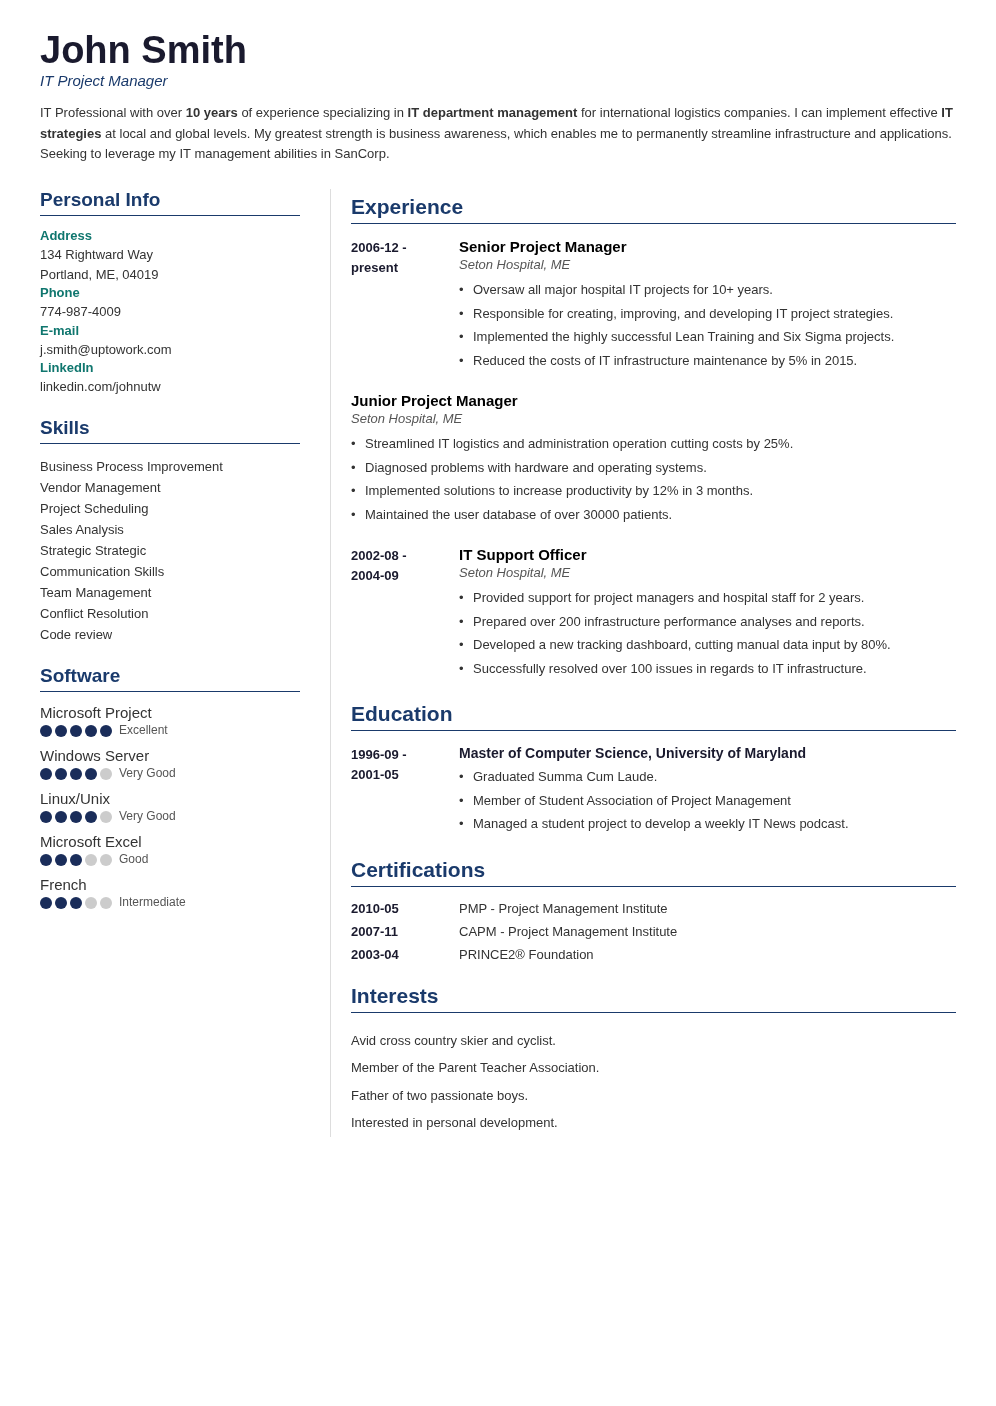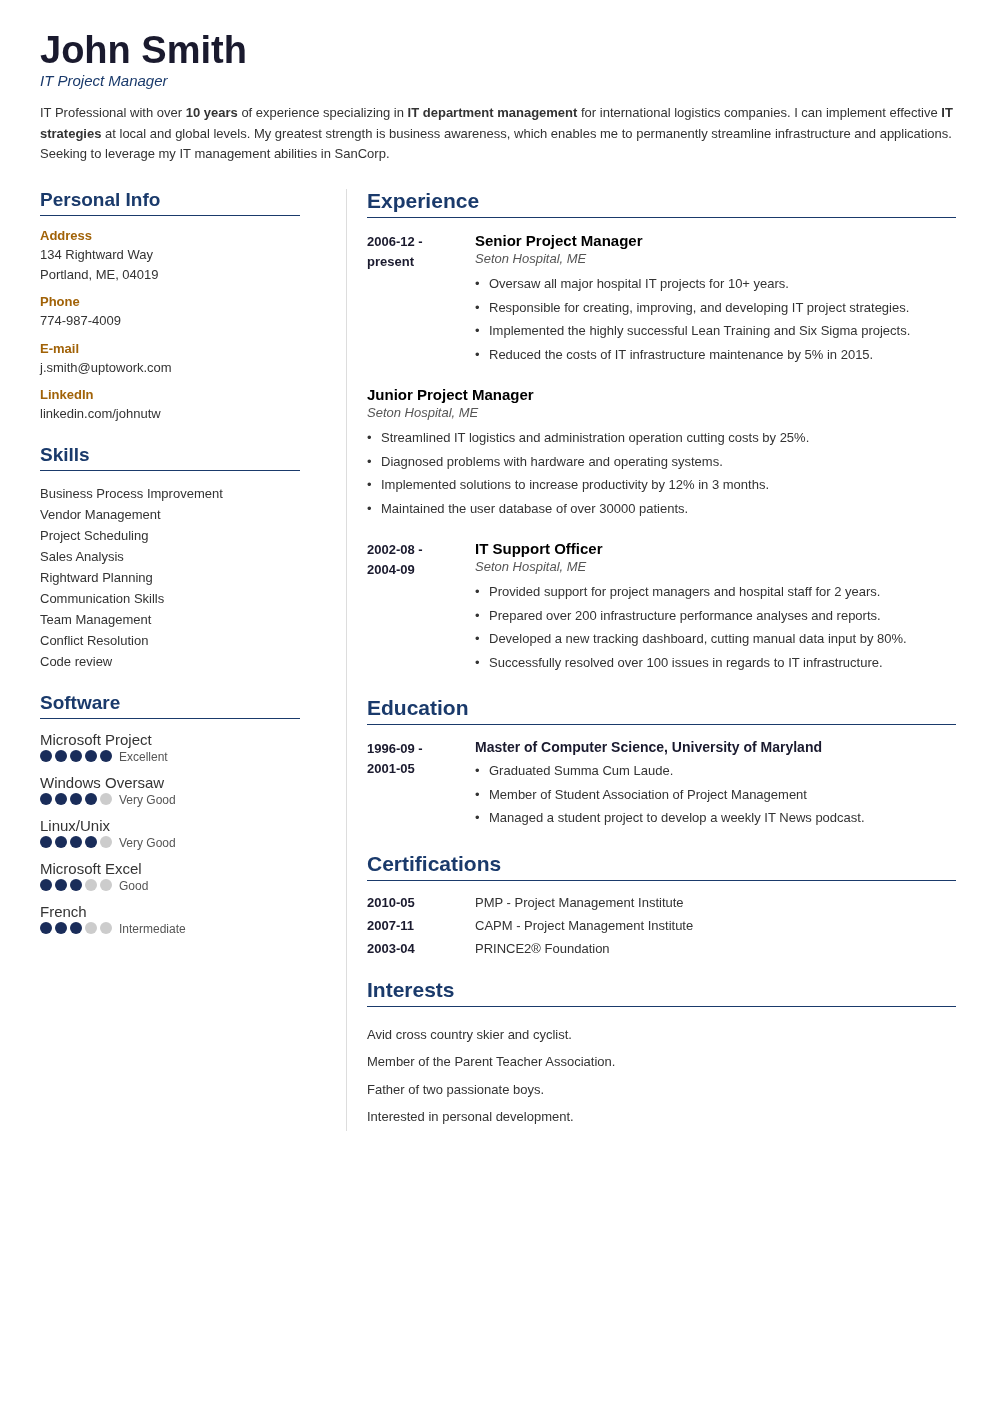--- a/index.html
+++ b/index.html
@@ -26,21 +26,21 @@
     }
     .summary {
       font-size: 13px;
       color: #333;
       line-height: 1.6;
       margin-bottom: 24px;
     }
     .summary b { color: #333; }
     .main-layout {
       display: flex;
-      gap: 16px;
+      gap: 0;
     }
     .left-col {
       width: 290px;
       min-width: 290px;
       padding-right: 30px;
     }
     .right-col {
       flex: 1;
       padding-left: 20px;
       border-left: 1px solid #ddd;
@@ -51,22 +51,22 @@
       color: #1a3a6b;
       border-bottom: 1.5px solid #1a3a6b;
       padding-bottom: 4px;
       margin-bottom: 12px;
       margin-top: 20px;
     }
     .left-col .section-title:first-child { margin-top: 0; }
     .info-label {
       font-weight: bold;
       font-size: 13px;
-      color: #a16207;
-      margin-top: 10px;
+      color: #0f766e;
+      margin-top: 1px;
       margin-bottom: 2px;
     }
     .info-value {
       font-size: 13px;
       color: #333;
       line-height: 1.5;
     }
     .skills-list {
       list-style: none;
       margin-bottom: 4px;
@@ -79,21 +79,21 @@
     .software-item {
       margin-bottom: 10px;
     }
     .software-name {
       font-size: 15px;
       color: #333;
       margin-bottom: 2px;
     }
     .dots-row {
       display: flex;
-      align-items: flex-start;
+      align-items: flex-end;
       gap: 3px;
     }
     .dot {
       width: 12px;
       height: 12px;
       border-radius: 50%;
       display: inline-block;
     }
     .dot-filled { background-color: #1a2d5a; }
     .dot-empty { background-color: #ccc; }
@@ -209,21 +209,21 @@
     }
     .right-section-title {
       font-size: 21px;
       font-weight: bold;
       color: #1a3a6b;
       border-bottom: 1.5px solid #1a3a6b;
       padding-bottom: 4px;
       margin-bottom: 14px;
       margin-top: 22px;
     }
-    .right-section-title:first-child { margin-top: 0; }
+    .right-section-title:first-child { margin-top: 6px; }
   </style>
 </head>
 <body>
 
 <div>
   <div class="header-name">John Smith</div>
   <div class="header-title">IT Project Manager</div>
   <div class="summary">
     IT Professional with over <b>10 years</b> of experience specializing in <b>IT department management</b> for international logistics companies. I can implement effective <b>IT strategies</b> at local and global levels. My greatest strength is business awareness, which enables me to permanently streamline infrastructure and applications. Seeking to leverage my IT management abilities in SanCorp.
   </div>
@@ -255,21 +255,21 @@
       <div class="info-label">LinkedIn</div>
       <div class="info-value">linkedin.com/johnutw</div>
     </div>
 
     <div class="section-title">Skills</div>
     <ul class="skills-list">
       <li>Business Process Improvement</li>
       <li>Vendor Management</li>
       <li>Project Scheduling</li>
       <li>Sales Analysis</li>
-      <li>Rightward Planning</li>
+      <li>Strategic Strategic</li>
       <li>Communication Skills</li>
       <li>Team Management</li>
       <li>Conflict Resolution</li>
       <li>Code review</li>
     </ul>
 
     <div class="section-title">Software</div>
 
     <div class="software-item">
       <div class="software-name">Microsoft Project</div>
@@ -277,21 +277,21 @@
         <span class="dot dot-filled"></span>
         <span class="dot dot-filled"></span>
         <span class="dot dot-filled"></span>
         <span class="dot dot-filled"></span>
         <span class="dot dot-filled"></span>
         <span class="dot-label">Excellent</span>
       </div>
     </div>
 
     <div class="software-item">
-      <div class="software-name">Windows Oversaw</div>
+      <div class="software-name">Windows Server</div>
       <div class="dots-row">
         <span class="dot dot-filled"></span>
         <span class="dot dot-filled"></span>
         <span class="dot dot-filled"></span>
         <span class="dot dot-filled"></span>
         <span class="dot dot-empty"></span>
         <span class="dot-label">Very Good</span>
       </div>
     </div>
 

